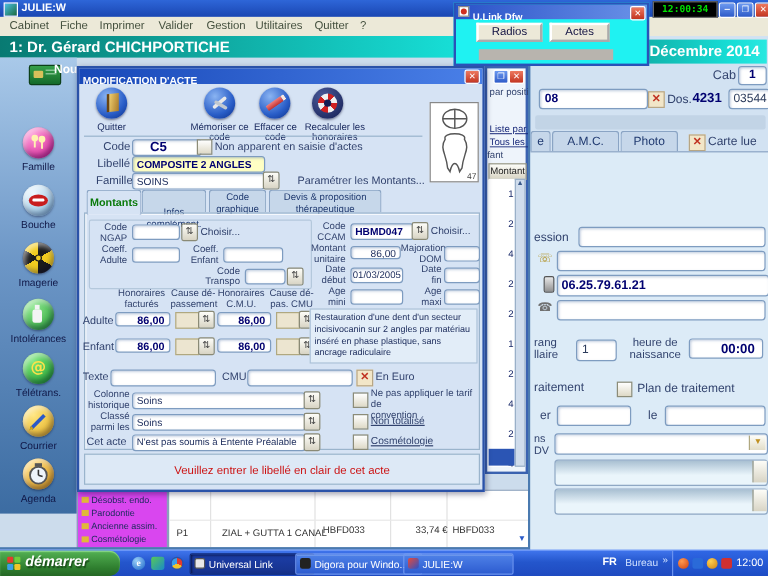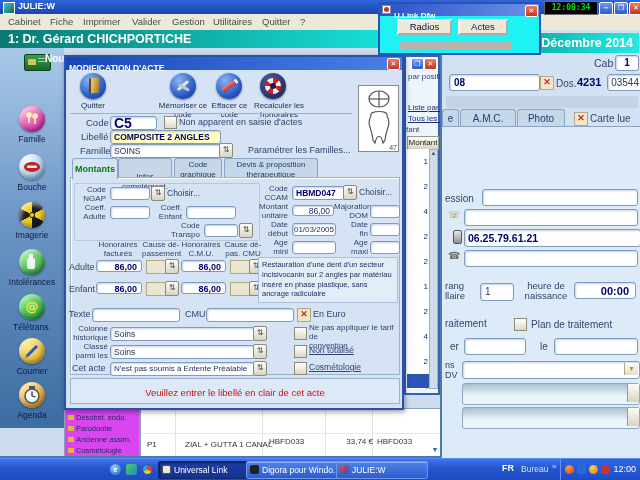--- a/index.html
+++ b/index.html
@@ -288,31 +288,31 @@
             <line x1="20" y1="5" x2="20" y2="21"></line>
           <path d="M12,30 C9,24 31,24 28,30 C33,38 27,42 26,54 L24,57 C22,48 18,48 16,57 L14,54 C13,42 7,38 12,30 Z"></path>
         </g>
       </svg>
       <span class="abs" style="right:1px;bottom:0;font-size:7px;color:#444">47</span>
     </div>
 
     <div class="abs" style="left:4px;top:56px;width:282px;height:1px;background:#9ab4cc"></div>
 
     <span class="abs lbl" style="left:20px;top:61px;font-size:9.5px">Code</span>
-    <div class="abs fld val" style="left:44px;top:59px;width:42px;height:12px;font-size:14px;line-height:12px;padding-left:3px">C5</div>
+    <div class="abs fld val" style="left:44px;top:59px;width:42px;height:12px;font-size:11px;line-height:12px;padding-left:14px">C5</div>
     <span class="abs chk" style="left:98px;top:59px"></span>
     <span class="abs lbl" style="left:113px;top:61px;font-size:9px">Non apparent en saisie d'actes</span>
 
     <span class="abs lbl" style="left:15px;top:75px;font-size:9.5px">Libellé</span>
     <div class="abs fld fldy val" style="left:44px;top:73px;width:106px;height:12px;font-size:8.5px;line-height:12px;padding-left:3px;white-space:nowrap">COMPOSITE 2 ANGLES</div>
 
     <span class="abs lbl" style="left:14px;top:89px;font-size:9.5px">Famille</span>
     <div class="abs fld val" style="left:44px;top:87px;width:106px;height:12px;font-size:8.5px;line-height:12px;padding-left:3px;font-weight:normal;color:#1a2a5a">SOINS</div>
     <span class="abs spin" style="left:153px;top:86px">⇅</span>
-    <span class="abs lbl" style="left:182px;top:89px;font-size:9px">Paramétrer les Familles...</span>
+    <span class="abs lbl" style="left:182px;top:89px;font-size:9px">Paramétrer les Montants...</span>
 
     <div class="abs tab" style="left:6px;top:101px;width:44px;height:20px;background:#d6e3f4;color:#0a7a0a;font-weight:bold;font-size:9px;line-height:20px;z-index:2">Montants</div>
     <div class="abs tab pre" style="left:52px;top:101px;width:54px;height:19px;font-size:8px;line-height:1.2;padding-top:13px;box-sizing:border-box">Infos
 complément.</div>
     <div class="abs tab pre" style="left:108px;top:101px;width:48px;height:19px;font-size:8px;line-height:1.2;padding-top:1px;box-sizing:border-box">Code
 graphique</div>
     <div class="abs tab pre" style="left:158px;top:101px;width:94px;height:19px;font-size:8px;line-height:1.2;padding-top:1px;box-sizing:border-box">Devis &amp; proposition
 thérapeutique</div>
 
     <div class="abs" style="left:4px;top:120px;width:330px;height:198px;border:1px solid #9ab4cc;box-shadow:inset 1px 1px 0 #fff;box-sizing:border-box"></div>
@@ -436,20 +436,30 @@
                 font-size:9.5px;line-height:12px;text-align:center;color:#101040">Radios</div>
     <div class="abs" style="left:78px;top:15px;width:50px;height:16px;background:#ece9d8;border:2px outset #fff;box-sizing:border-box;
                 font-size:9.5px;line-height:12px;text-align:center;color:#101040">Actes</div>
     <div class="abs" style="left:19px;top:37px;width:112px;height:9px;background:#b8b4ae"></div>
   </div>
 
   <div class="abs" style="left:0;top:456px;width:640px;height:2px;background:#4a7ab0"></div>
 
   <div class="abs" style="left:0;top:458px;width:640px;height:22px;background:linear-gradient(#3f74ec,#2456cc 45%,#1e4ac0);
               border-top:1px solid #5a8af8;box-sizing:border-box;z-index:70">
+    <div class="abs" style="left:0;top:0;width:100px;height:21px;border-radius:0 9px 9px 0;
+                background:linear-gradient(#53b153,#2e7d2e 70%,#256725);box-shadow:inset 0 1px 1px #8cd88c">
+      <span class="abs" style="left:6px;top:5px;width:11px;height:11px">
+        <span class="abs" style="left:0;top:0;width:5px;height:5px;background:#e33b2e;border-radius:1px"></span>
+        <span class="abs" style="left:6px;top:0;width:5px;height:5px;background:#6fce3a;border-radius:1px"></span>
+        <span class="abs" style="left:0;top:6px;width:5px;height:5px;background:#3aa0e8;border-radius:1px"></span>
+        <span class="abs" style="left:6px;top:6px;width:5px;height:5px;background:#f2c52a;border-radius:1px"></span>
+      </span>
+      <span style="position:absolute;left:21px;top:2px;color:#fff;font-weight:bold;font-style:italic;font-size:12px;text-shadow:1px 1px 1px #184a18">démarrer</span>
+    </div>
     <span class="abs circ" style="left:110px;top:5px;width:11px;height:11px;background:radial-gradient(circle at 35% 30%,#9ad0f8,#1a64c8);color:#fff;font:bold 8px/11px 'Liberation Serif',serif;text-align:center">e</span>
     <span class="abs" style="left:126px;top:5px;width:11px;height:11px;background:linear-gradient(135deg,#58c858,#1a8ac8);border-radius:2px"></span>
     <span class="abs circ" style="left:142px;top:5px;width:11px;height:11px;background:conic-gradient(#e33b2e 0 120deg,#f2c52a 120deg 240deg,#3aa0e8 240deg);border:1px solid #2a52a8;box-sizing:border-box"></span>
 
     <div class="abs tbtn" style="left:158px;top:2px;width:84px;background:linear-gradient(#1c3ea8,#16328c);border-color:#102a78;box-shadow:inset 1px 1px 2px rgba(0,0,20,.6)">
       <span class="tico" style="background:#e8e8e8;border:1px solid #555;box-sizing:border-box"></span>
       <span>Universal Link</span>
     </div>
     <div class="abs tbtn" style="left:246px;top:2px;width:86px">
       <span class="tico" style="background:#222"></span>

